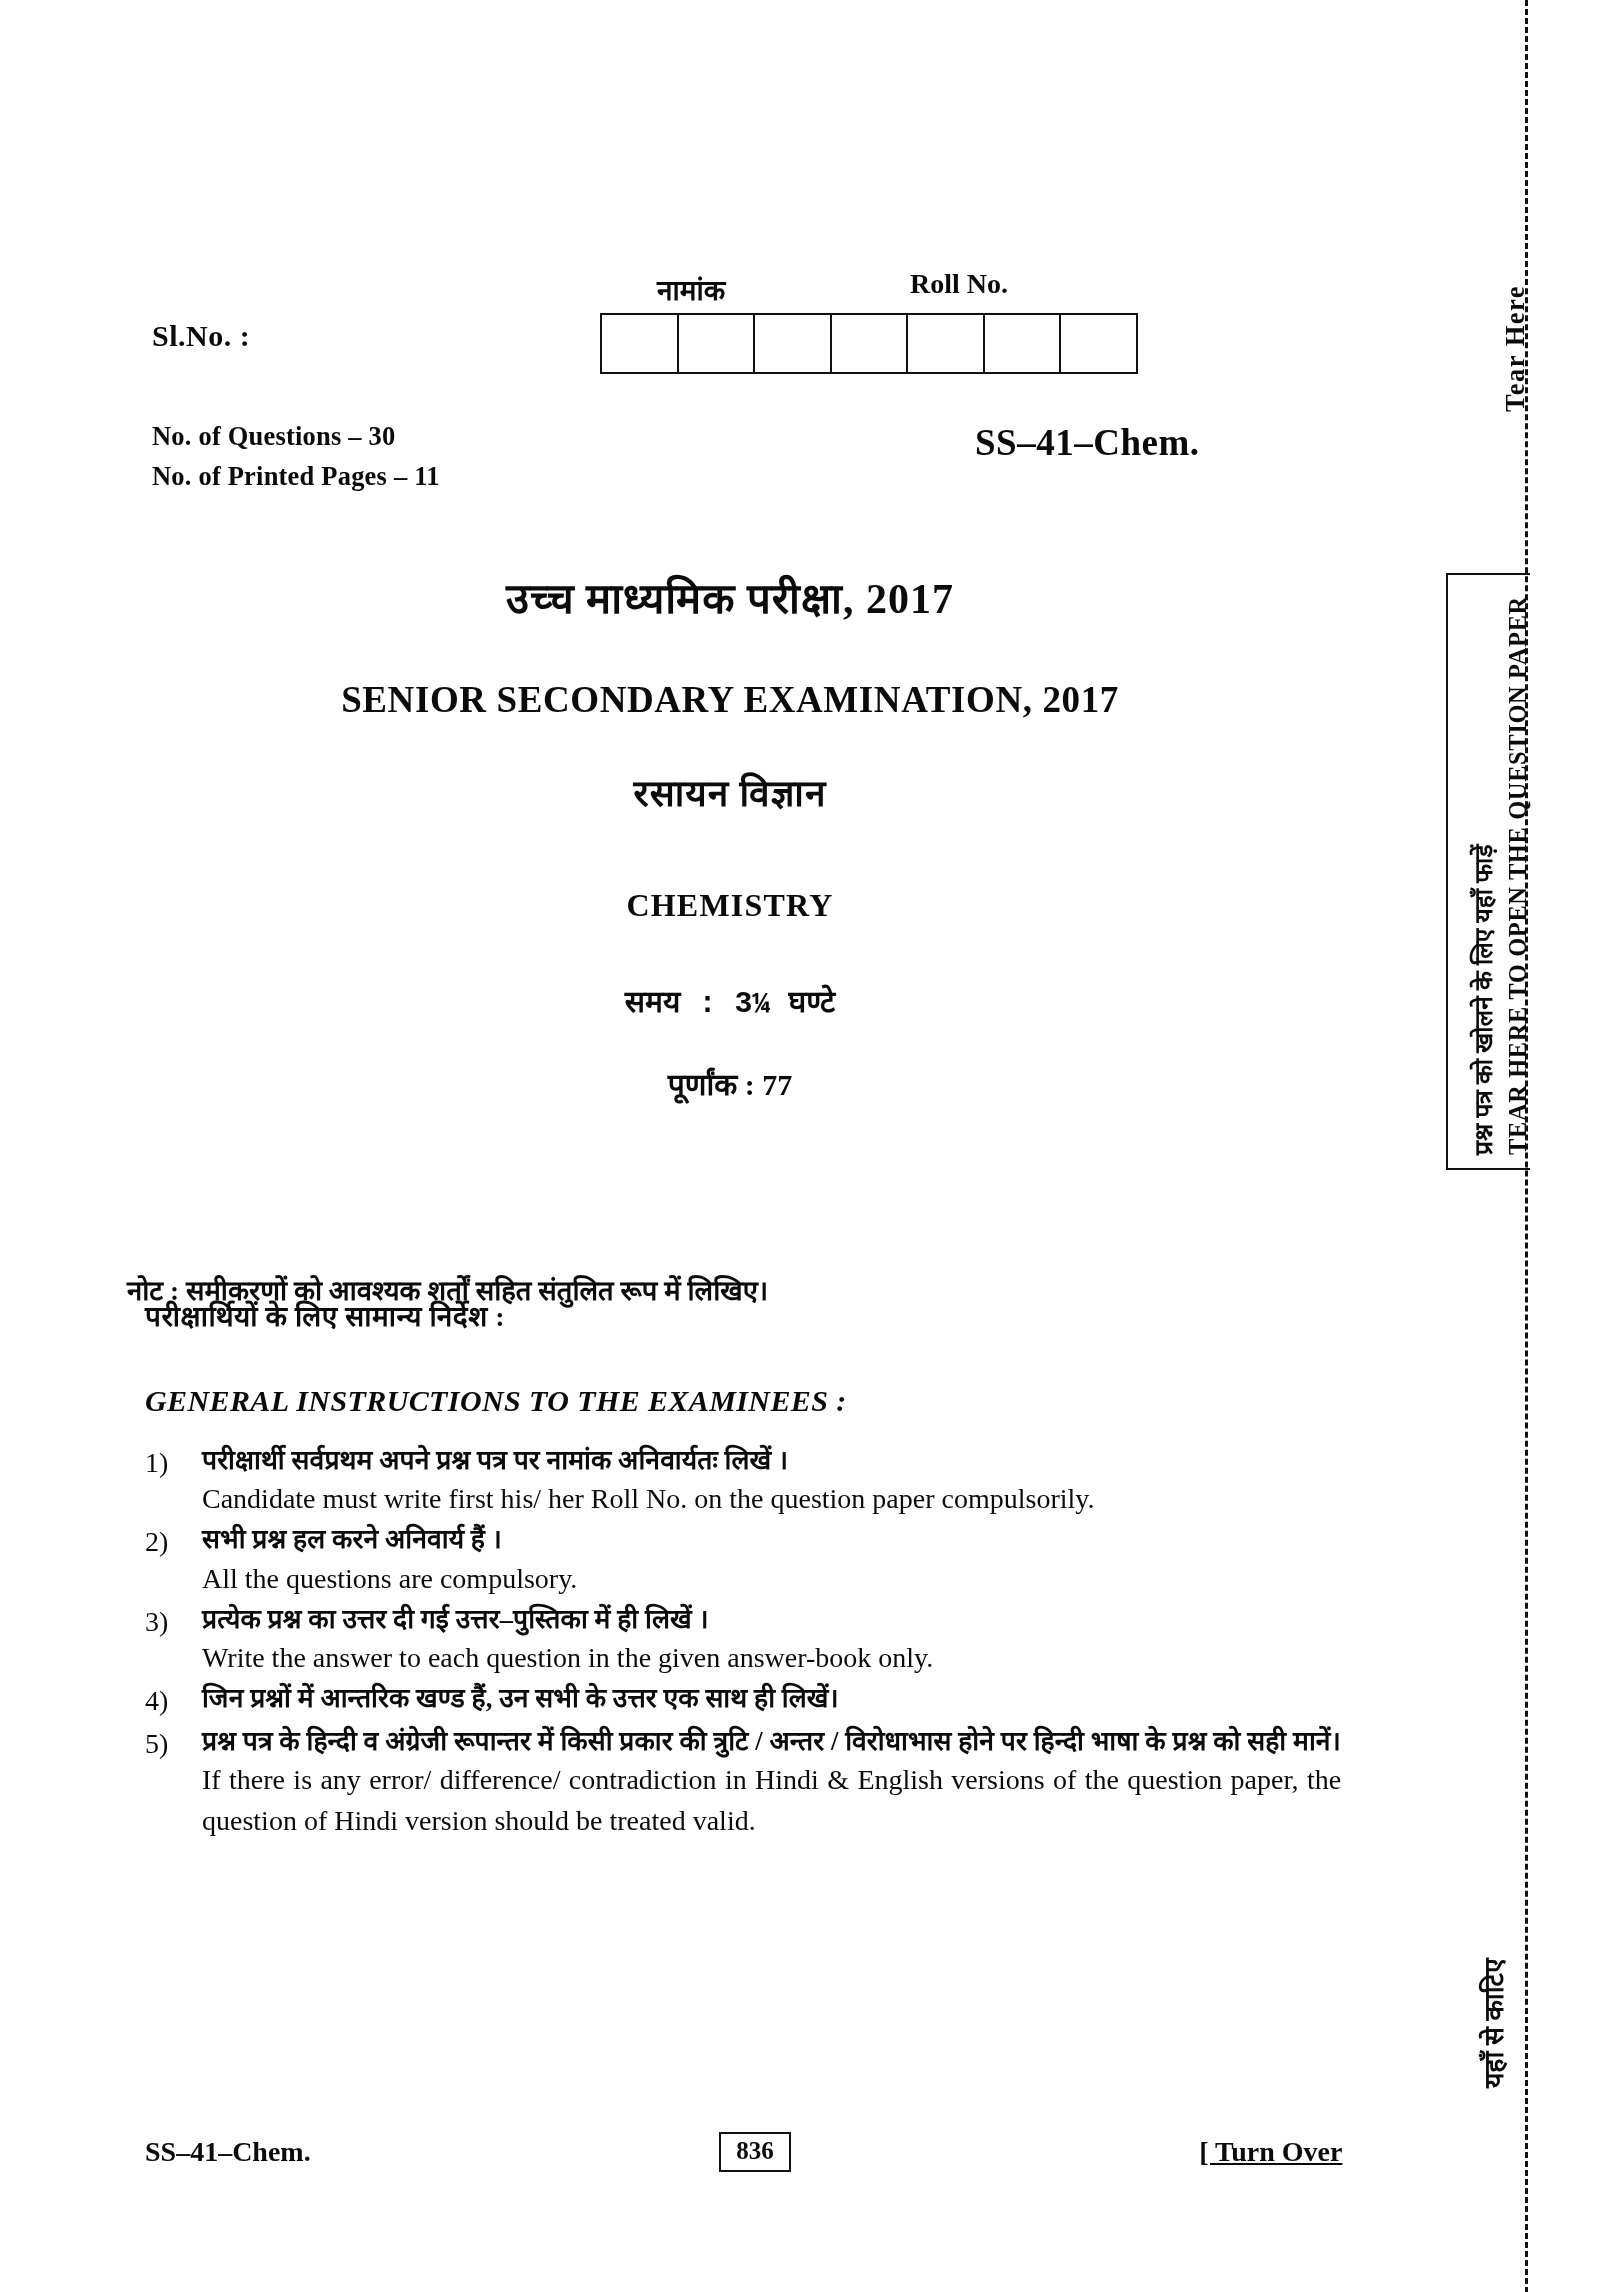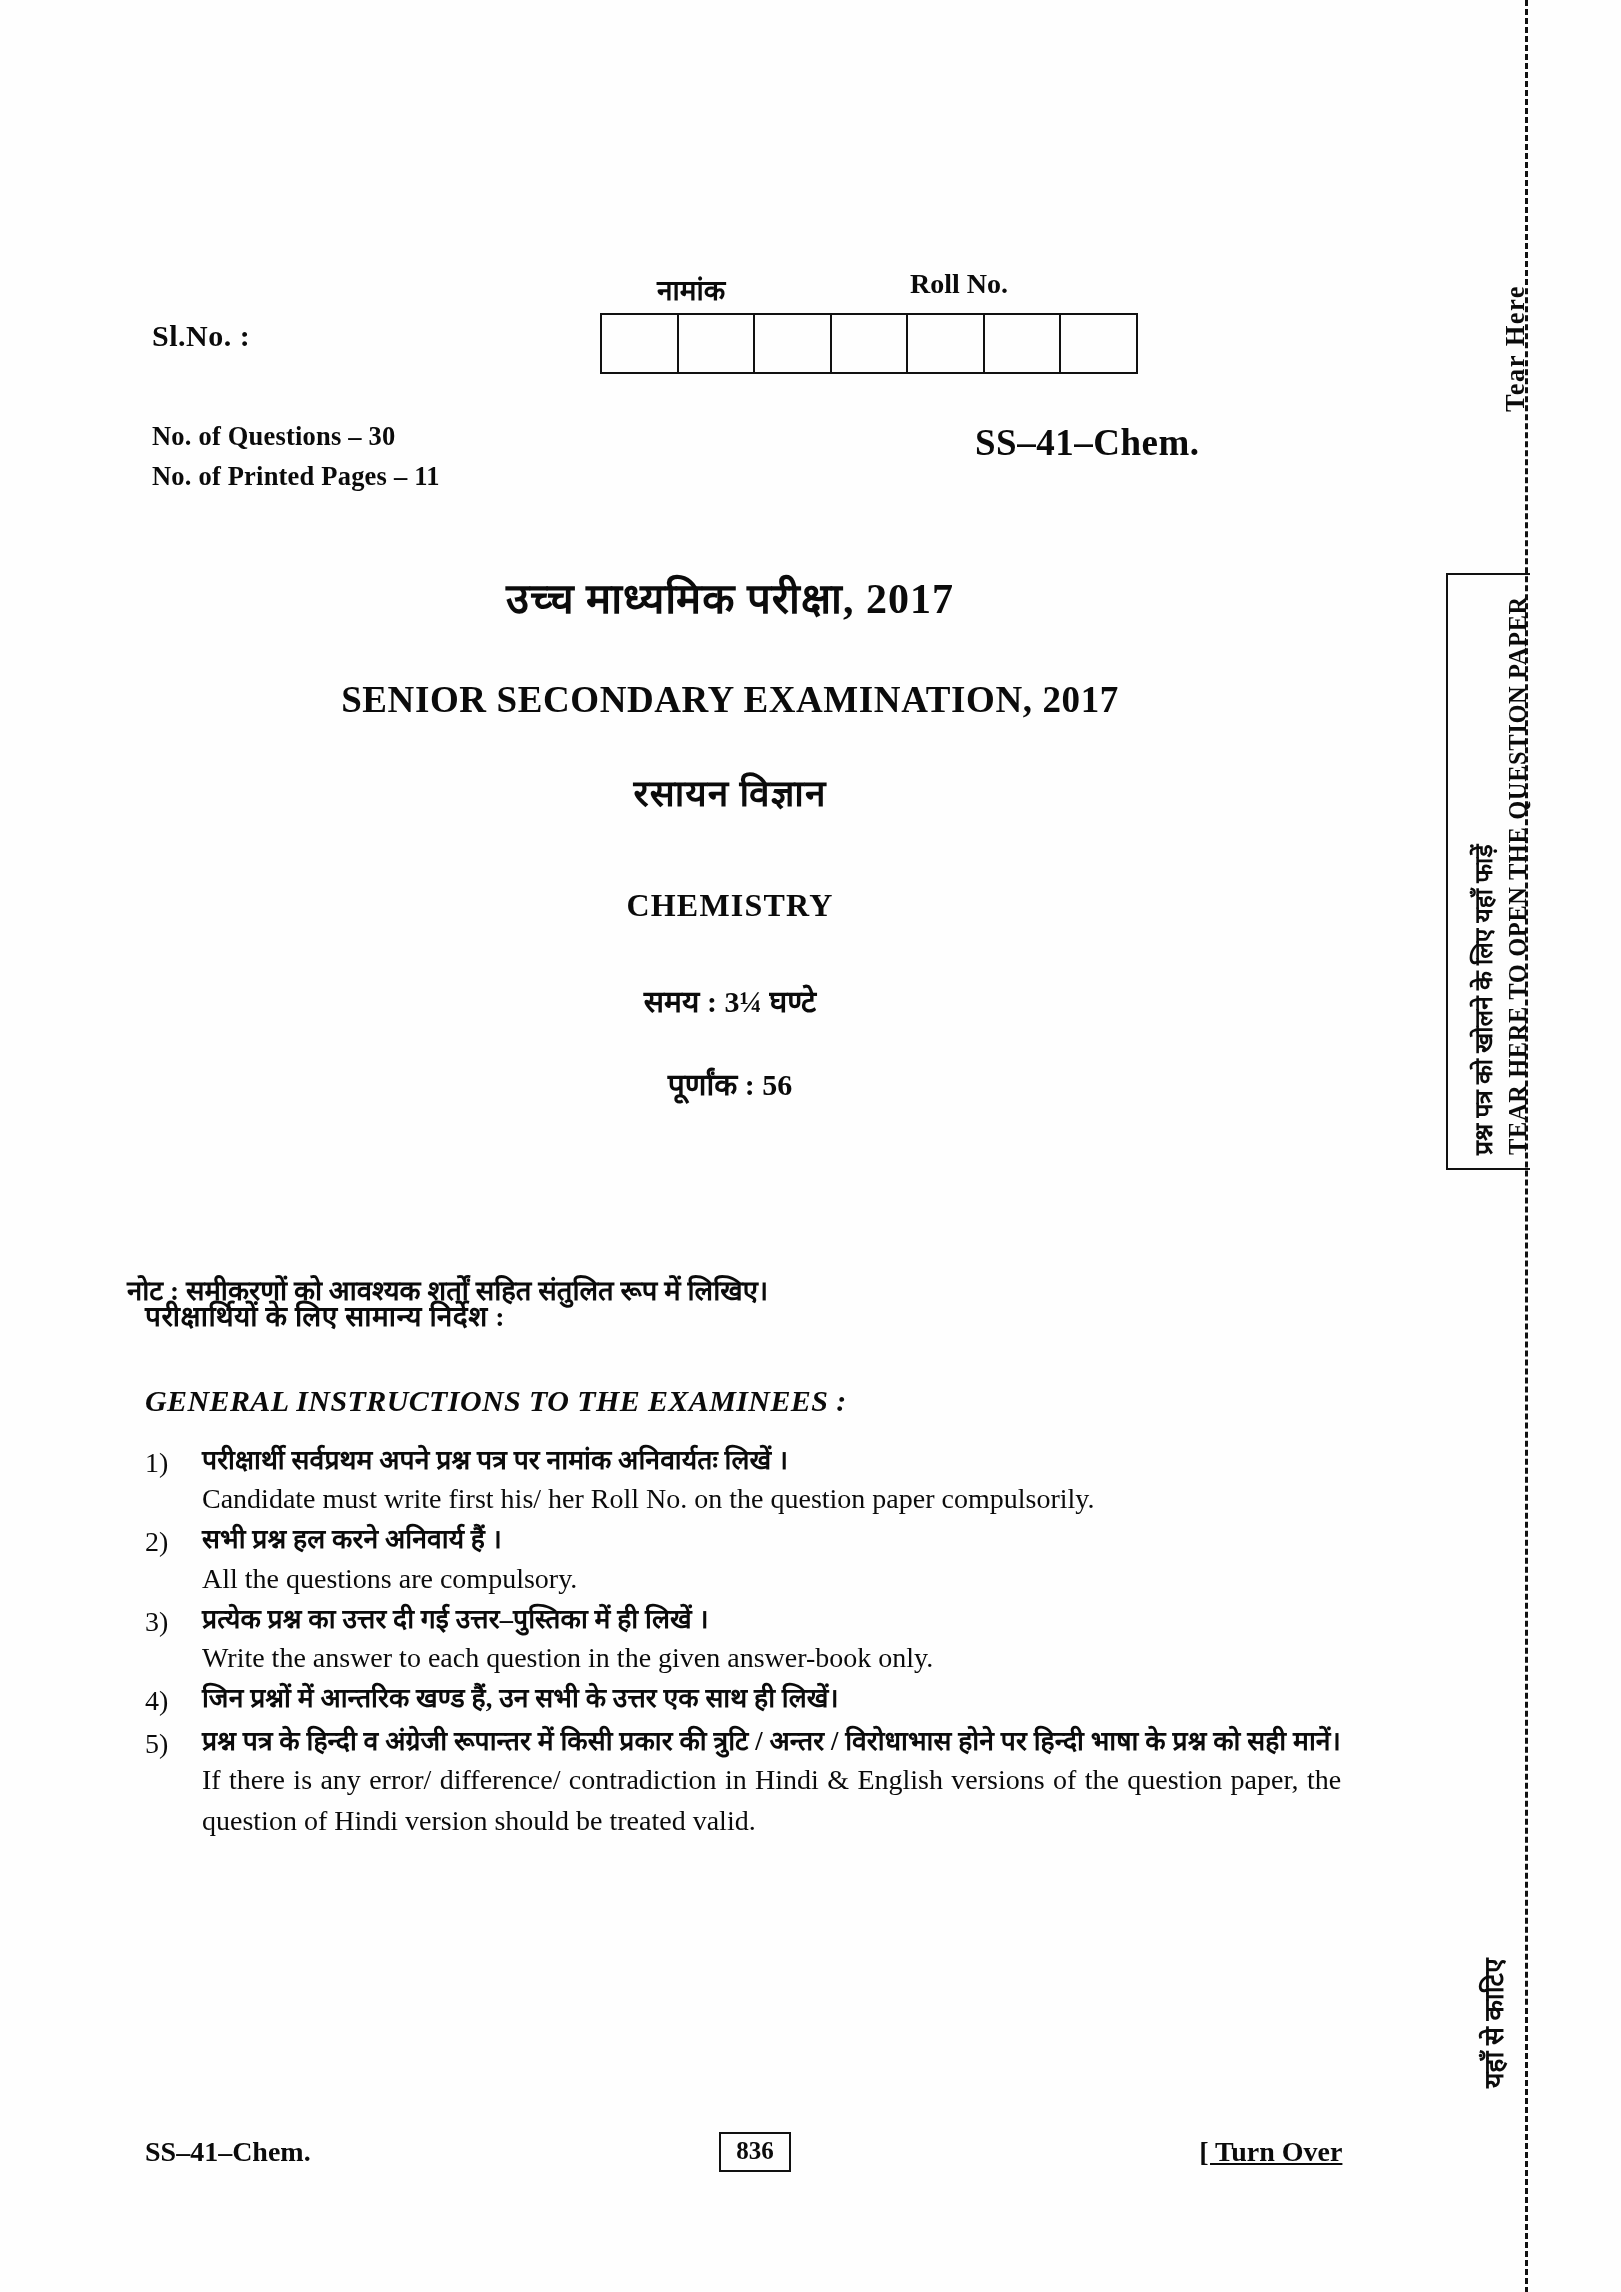--- a/index.html
+++ b/index.html
@@ -176,20 +176,21 @@
   #subject-en {
     top: 887px;
     font-size: 32px;
     font-weight: bold;
     letter-spacing: 1.2px;
   }
   #time-line {
     top: 980px;
     font-size: 30px;
     font-weight: 600;
+    font-family: Liberation Mono, monospace;
   }
   #marks-line {
     top: 1063px;
     font-size: 30px;
     font-weight: 600;
   }
 
   
   #note-line {
     position: absolute;
@@ -327,21 +328,21 @@
     <div>No. of Printed Pages – 11</div>
   </div>
 
   <div id="paper-code">SS–41–Chem.</div>
 
   <div class="center-line" id="title-hi">उच्च माध्यमिक परीक्षा, 2017</div>
   <div class="center-line" id="title-en">SENIOR SECONDARY EXAMINATION, 2017</div>
   <div class="center-line" id="subject-hi">रसायन विज्ञान</div>
   <div class="center-line" id="subject-en">CHEMISTRY</div>
   <div class="center-line" id="time-line">समय : 3¼ घण्टे</div>
-  <div class="center-line" id="marks-line">पूर्णांक : 56</div>
+  <div class="center-line" id="marks-line">पूर्णांक : 77</div>
 
   <div id="note-line">नोट : समीकरणों को आवश्यक शर्तों सहित संतुलित रूप में लिखिए।</div>
 
   <div id="instr-head-hi">परीक्षार्थियों के लिए सामान्य निर्देश :</div>
   <div id="instr-head-en">GENERAL INSTRUCTIONS TO THE EXAMINEES :</div>
 
   <div id="instr-list">
 
     <div class="instr-item">
       <div class="instr-num">1)</div>

